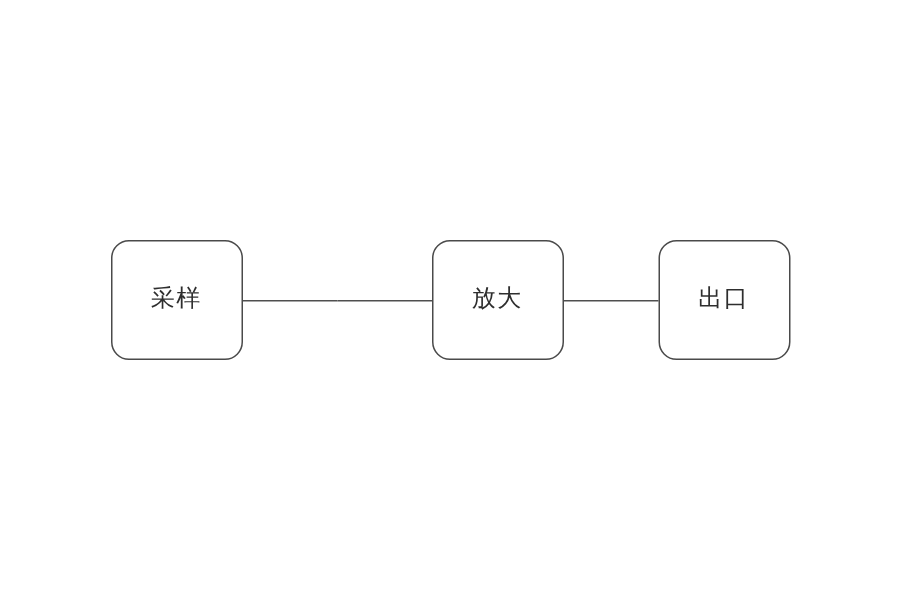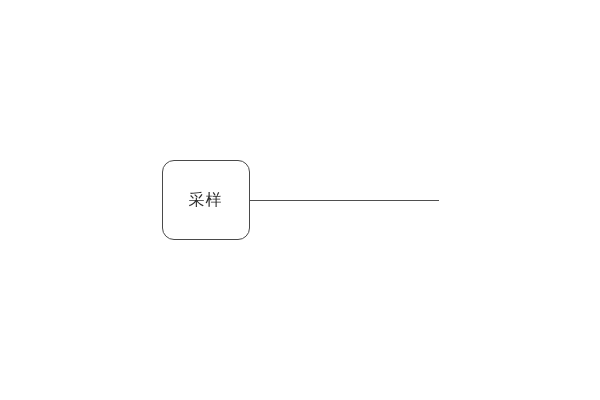--- a/index.html
+++ b/index.html
@@ -63,18 +63,24 @@
 
     <div class="node">
       <span class="node-label">采样</span>
     </div>
 
     <div class="connector"></div>
 
 
     <div class="connector"></div>
 
+    <div class="node">
+      <span class="node-label">放大</span>
+    </div>
 
     <div class="connector"></div>
 
+    <div class="node">
+      <span class="node-label">出口</span>
+    </div>
 
   </div>
 </div>
 
 </body></html>

